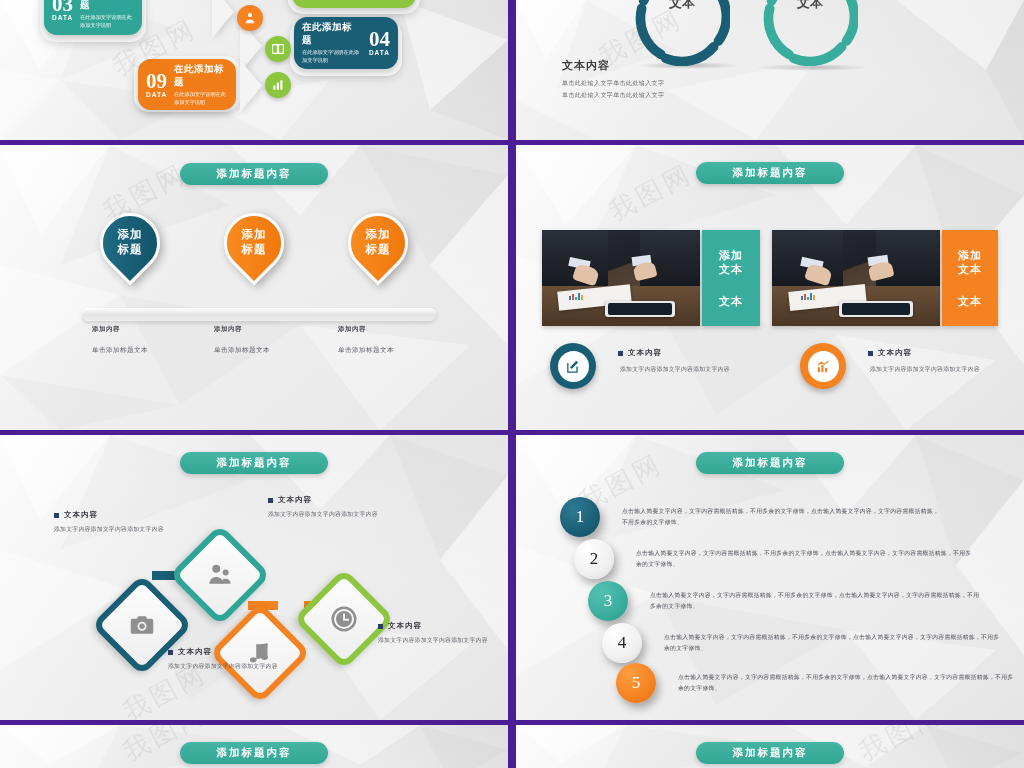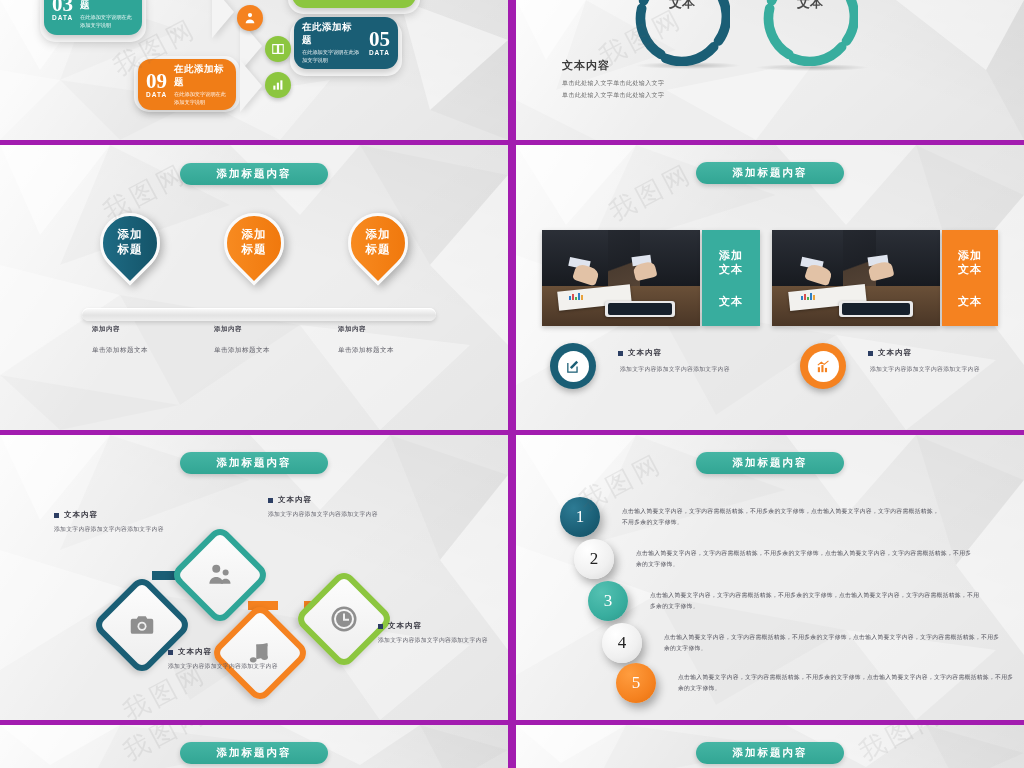--- a/index.html
+++ b/index.html
@@ -9,21 +9,21 @@
     background: #d8d8d8;
     overflow: hidden;
   }
   .grid {
     width: 1024px; height: 768px;
     display: grid;
     grid-template-columns: 508px 508px;
     grid-template-rows: 140px 285px 285px 58px;
     column-gap: 8px;
     row-gap: 5px;
-    background: #a21caf;
+    background: #4c1d95;
   }
   .slide {
     position: relative;
     overflow: hidden;
     background:
       linear-gradient(125deg, rgba(255,255,255,.85) 0%, rgba(255,255,255,0) 38%),
       linear-gradient(-40deg, rgba(0,0,0,.035) 0%, rgba(0,0,0,0) 45%),
       linear-gradient(200deg, rgba(0,0,0,.04) 0%, rgba(0,0,0,0) 40%),
       #eeeeee;
   }
@@ -217,21 +217,21 @@
       </div>
     </div>
 
     <div class="card" style="left:290px; top:20px; width:112px; height:56px;"></div>
     <div class="blk" style="left:294px; top:17px; width:104px; height:52px; background:#1a5e75;">
       <div class="txt" style="order:1">
         <h4>在此添加标题</h4>
         <p>在此添加文字说明在此添加文字说明</p>
       </div>
       <div class="num" style="order:2">
-        <span>05</span>
+        <span>04</span>
         <small>DATA</small>
       </div>
     </div>
 
     <div class="card" style="left:134px; top:56px; width:106px; height:56px;"></div>
     <div class="blk" style="left:138px; top:59px; width:98px; height:51px; background:#f07d17;">
       <div class="num">
         <span>09</span>
         <small>DATA</small>
       </div>

